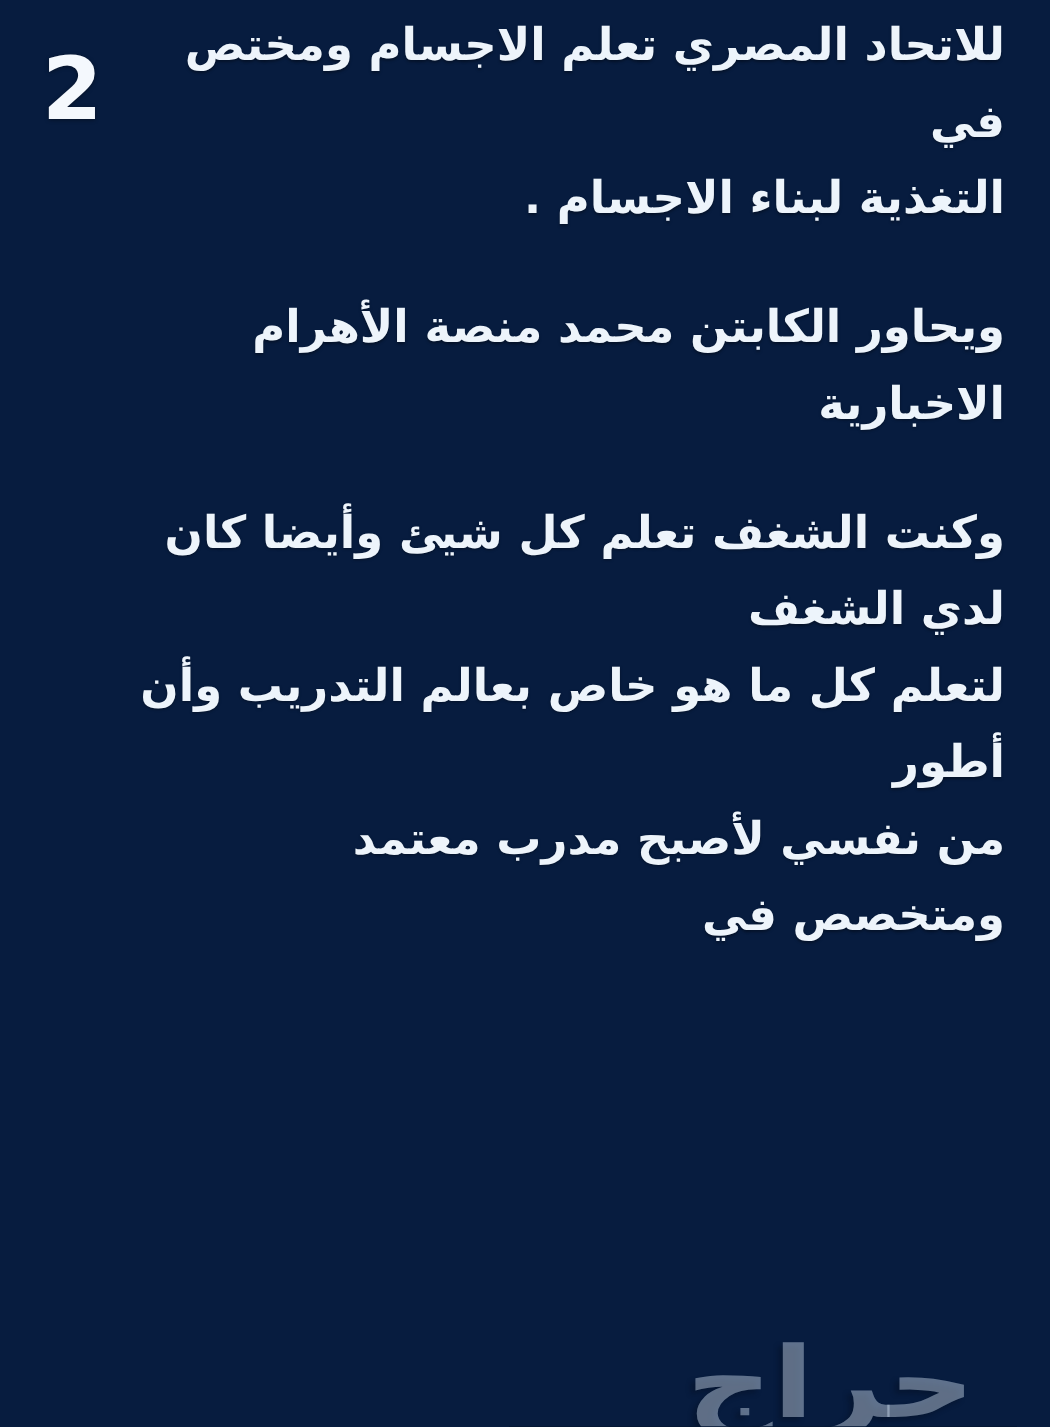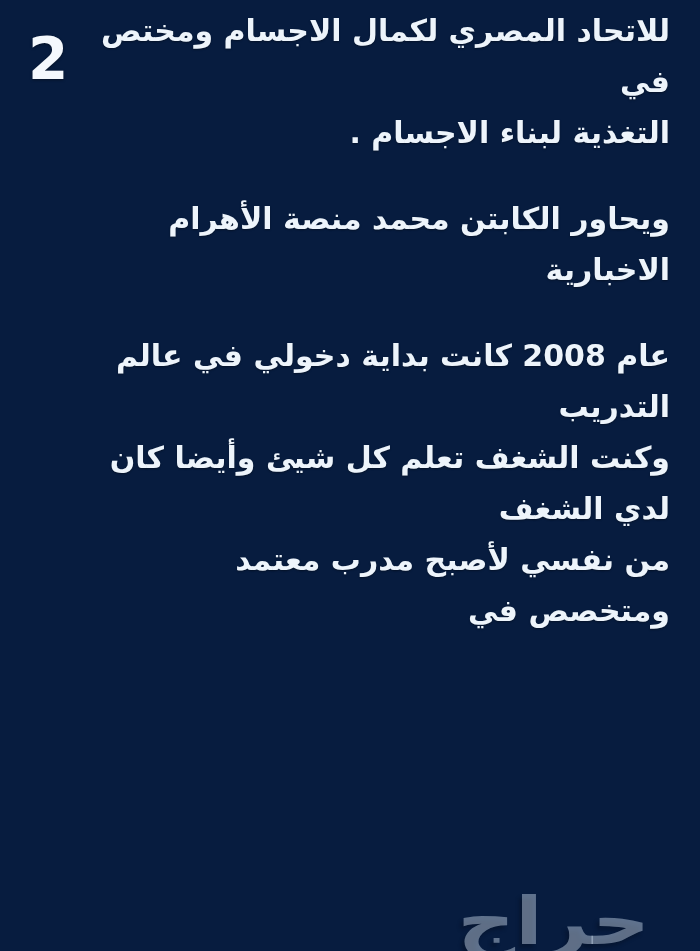--- a/index.html
+++ b/index.html
@@ -68,32 +68,32 @@
 </head>
 <body>
 
 <div class="page">
 
   <div class="page-number">2</div>
 
   <div class="content">
 
     <p class="para">
-      <span class="line">للاتحاد المصري لكمال الاجسام ومختص في</span>
+      <span class="line">للاتحاد المصري تعلم الاجسام ومختص في</span>
       <span class="line">التغذية لبناء الاجسام .</span>
     </p>
 
     <p class="para">
       <span class="line">ويحاور الكابتن محمد منصة الأهرام الاخبارية</span>
     </p>
 
 
     <p class="para">
-      <span class="line">عام 2008 كانت بداية دخولي في عالم التدريب</span>
       <span class="line">وكنت الشغف تعلم كل شيئ وأيضا كان لدي الشغف</span>
+      <span class="line">لتعلم كل ما هو خاص بعالم التدريب وأن أطور</span>
       <span class="line">من نفسي لأصبح مدرب معتمد ومتخصص في</span>
 
     </p>
 
   </div>
 
   <div class="watermark">حراج</div>
 
 </div>
 

